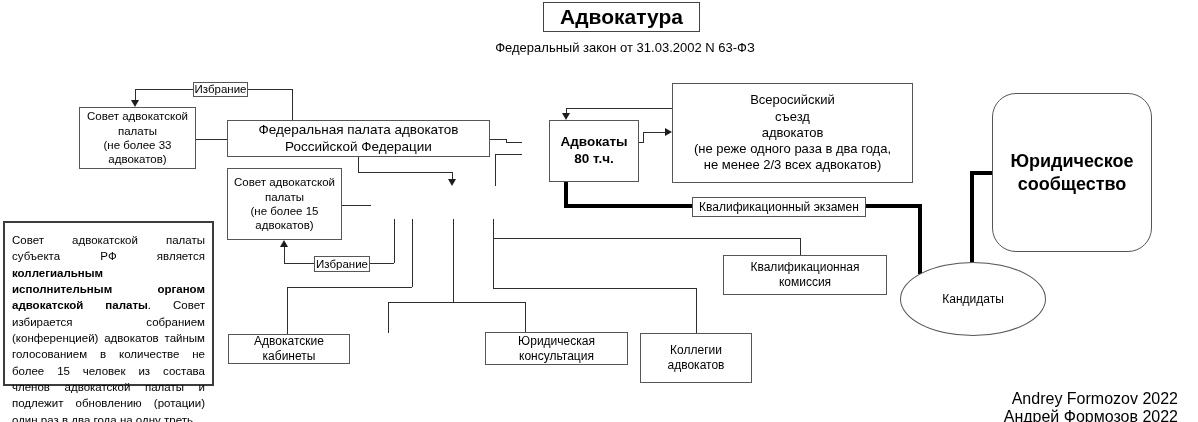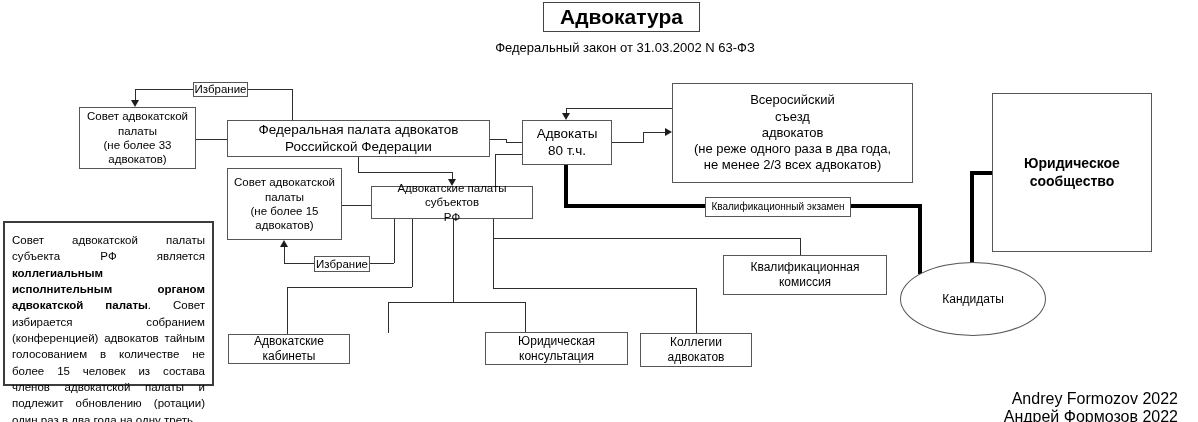--- a/index.html
+++ b/index.html
@@ -19,36 +19,36 @@
   .arrow { position:absolute; width:0; height:0; }
   .arr-down  { border-left:4px solid transparent; border-right:4px solid transparent; border-top:7px solid #1d1d1d; }
   .arr-up    { border-left:4px solid transparent; border-right:4px solid transparent; border-bottom:7px solid #1d1d1d; }
   .arr-right { border-top:4px solid transparent; border-bottom:4px solid transparent; border-left:7px solid #1d1d1d; }
   .ellipse { border-radius:50%; }
   #title-box { left:543px; top:2px; width:157px; height:30px; font-size:21px; font-weight:bold; border-color:#444; }
   #subtitle { left:430px; top:40px; width:390px; height:16px; font-size:13px; }
   #izbranie-top { left:193px; top:82px; width:55px; height:15px; font-size:11.5px; }
   #sovet-33 { left:79px; top:107px; width:117px; height:62px; font-size:11.5px; }
   #federal-chamber { left:227px; top:120px; width:263px; height:37px; font-size:13.5px; }
-  #advokaty { left:522px; top:120px; width:90px; height:45px; font-size:13.5px; font-weight:normal; }
+  #advokaty { left:549px; top:120px; width:90px; height:62px; font-size:13.5px; font-weight:bold; }
   #syezd { left:672px; top:83px; width:241px; height:100px; font-size:13px; }
-  #legal-community { left:992px; top:93px; width:160px; height:159px; font-size:14px; font-weight:bold; }
+  #legal-community { left:992px; top:93px; width:160px; height:159px; font-size:18px; font-weight:bold;border-radius:24px; }
   #sovet-15 { left:227px; top:168px; width:115px; height:72px; font-size:11.5px; }
   #palaty-subyektov { left:371px; top:186px; width:162px; height:33px; font-size:11.5px; }
   #izbranie-bottom { left:314px; top:256px; width:56px; height:16px; font-size:11.5px; }
-  #kvalif-ekzamen-label { left:692px; top:197px; width:146px; height:20px; font-size:10px;margin-left:13px; }
+  #kvalif-ekzamen-label { left:692px; top:197px; width:174px; height:20px; font-size:12px; }
   #kvalif-komissiya { left:723px; top:255px; width:164px; height:40px; font-size:12px; }
   #kandidaty { left:900px; top:262px; width:146px; height:74px; font-size:12px; }
   #info-box { left:3px; top:221px; width:211px; height:165px; border:2px solid #3c3c3c;
     font-size:11.5px; line-height:1.42; display:block; text-align:justify; padding:9px 7px; white-space:normal; }
   #info-box b { font-weight:bold; }
   #kabinety { left:228px; top:334px; width:122px; height:30px; font-size:12px; }
   #byuro { left:363px; top:333px; width:110px; height:34px; font-size:12px; }
   #yur-konsultatsiya { left:485px; top:332px; width:143px; height:33px; font-size:12px; }
-  #kollegii { left:640px; top:333px; width:112px; height:34px; font-size:12px; }
+  #kollegii { left:640px; top:333px; width:112px; height:50px; font-size:12px; }
   #credits { position:absolute; left:1000px; top:390px; width:178px; text-align:right; font-size:16px; line-height:1.15; }
 </style>
 </head>
 <body>
 
 <div id="canvas">
 
   <div class="hline" style="left:135px; top:89px; width:58px;"></div>
   <div class="vline" style="left:135px; top:89px; height:12px;"></div>
   <div class="arrow arr-down" style="left:131px; top:100px;"></div>
@@ -111,22 +111,20 @@
 съезд
 адвокатов
 (не реже одного раза в два года,
 не менее 2/3 всех адвокатов)</div>
   <div class="box" id="legal-community">Юридическое
 сообщество</div>
   <div class="box" id="sovet-15">Совет адвокатской
 палаты
 (не более 15
 адвокатов)</div>
-  <div class="box" id="palaty-subyektov">Адвокатские палаты субъектов
-РФ</div>
   <div class="box" id="izbranie-bottom">Избрание</div>
   <div class="box" id="kabinety">Адвокатские
 кабинеты</div>
   <div class="box" id="kvalif-komissiya">Квалификационная
 комиссия</div>
   <div class="box" id="yur-konsultatsiya">Юридическая
 консультация</div>
   <div class="box" id="kollegii">Коллегии
 адвокатов</div>
   <div class="box" id="kvalif-ekzamen-label">Квалификационный экзамен</div>

